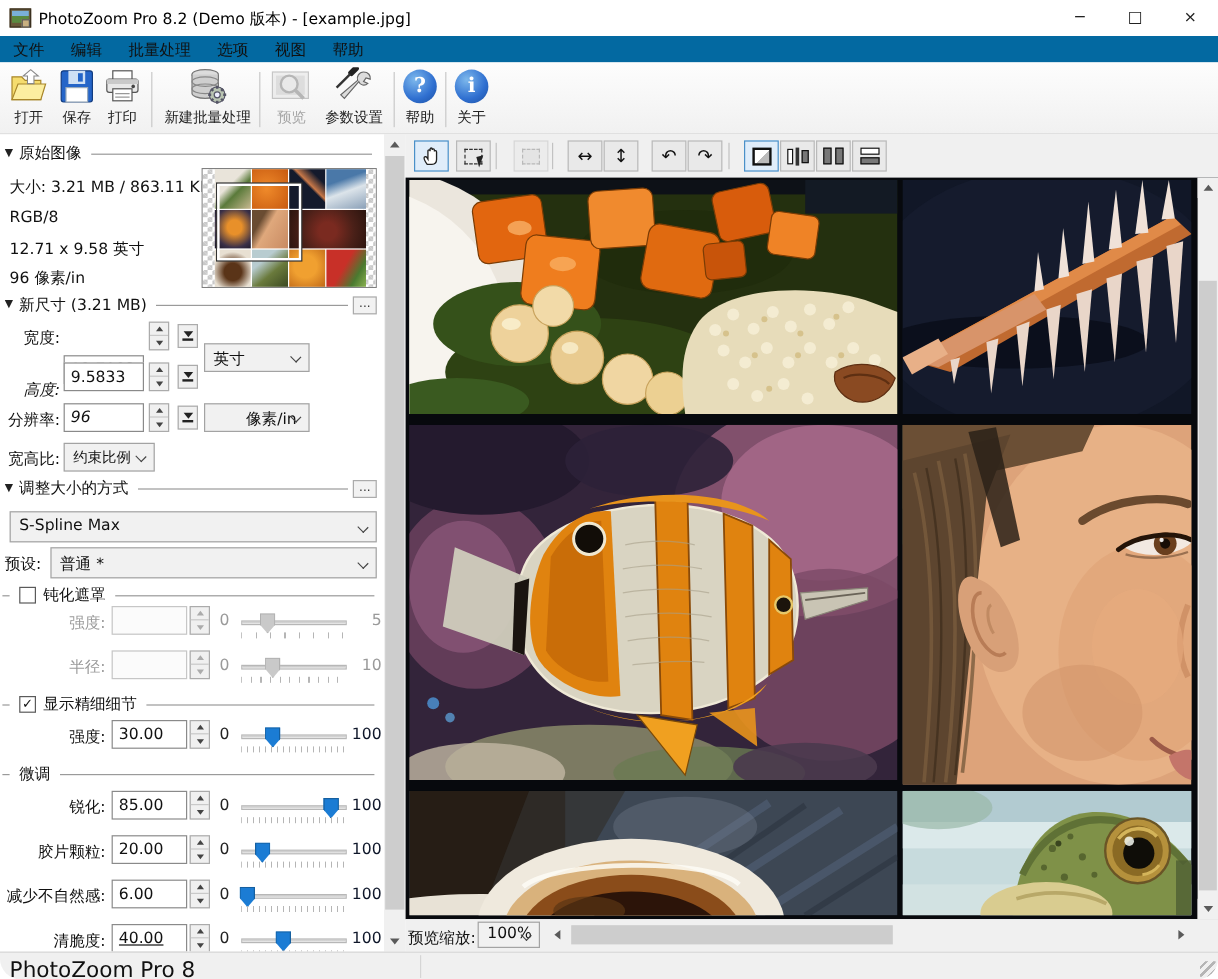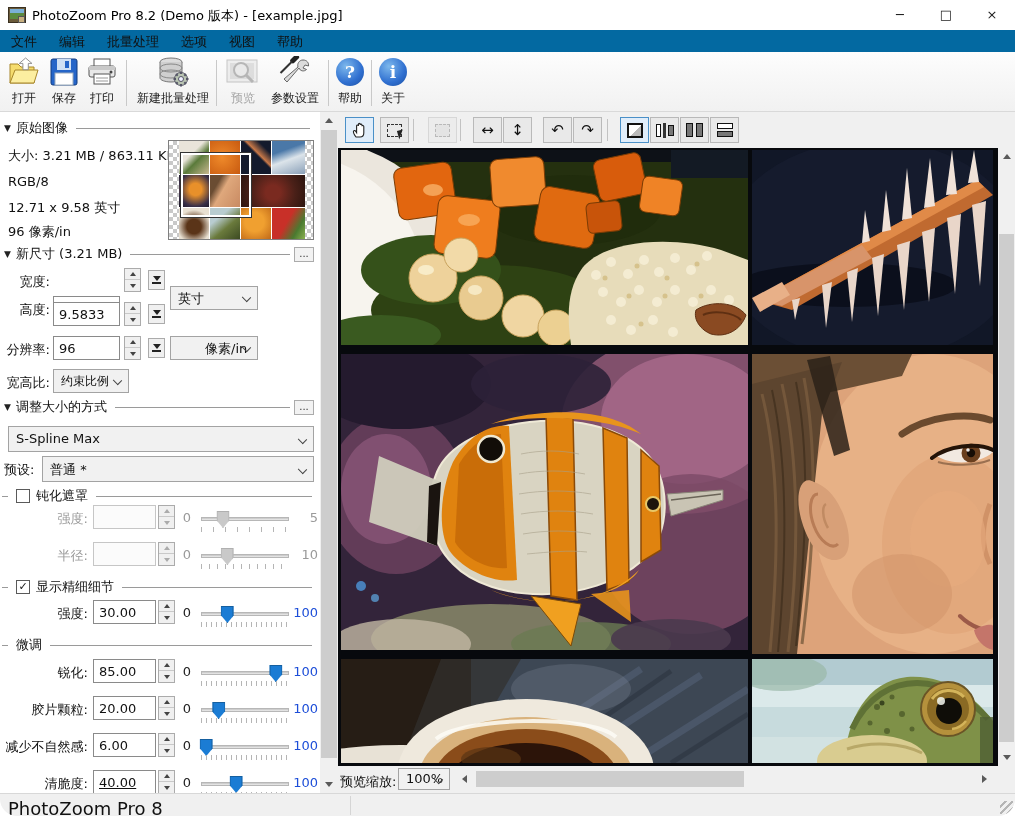--- a/index.html
+++ b/index.html
@@ -56,21 +56,21 @@
   .reset-btn .l { width:9px; border-top:2px solid #222; margin-top:1px; }
 
   .combo { position:absolute; height:24px; border:1px solid #a3a3a3; background:#f1f1f1; font-size:13px; color:#111; padding:3px 20px 0 7px; white-space:nowrap; overflow:hidden; }
   .combo .chev { position:absolute; right:7px; top:7px; width:7px; height:7px; border-right:1px solid #444; border-bottom:1px solid #444; transform:rotate(45deg) scale(1,.9); }
 
   .p-row { position:absolute; left:0; width:318px; height:28px; }
   .p-row .rl { position:absolute; left:0; top:5px; width:88px; text-align:right; font-size:13px; color:#111; white-space:nowrap; }
   .p-row .in { left:93px; top:0; width:63px; }
   .p-row .sp { left:158px; top:0; }
   .p-row .zero { position:absolute; left:179px; top:5px; width:16px; text-align:center; font-size:13px; color:#222; }
-  .p-row .maxv { position:absolute; left:288px; top:5px; width:30px; text-align:right; font-size:13px; color:#1d4ed8; }
+  .p-row .maxv { position:absolute; left:288px; top:5px; width:30px; text-align:right; font-size:13px; color:#0f172a; }
   .p-row.dim .zero, .p-row.dim .maxv, .p-row.dim .rl { color:#9a9a9a; }
 
   .slider { position:absolute; left:201px; top:10px; width:88px; height:20px; }
   .slider .track { position:absolute; left:0; top:2px; width:88px; height:4px; background:linear-gradient(180deg,#c3c3c3,#ededed); border:1px solid #b7b7b7; }
   .slider .ticks { position:absolute; left:0; top:12px; width:88px; height:5px; background:repeating-linear-gradient(90deg,#b5b5b5 0 1px,transparent 1px 5px); }
   .slider .ticks.few { background:repeating-linear-gradient(90deg,#b5b5b5 0 1px,transparent 1px 12px); }
   .slider .ticks.mid { background:repeating-linear-gradient(90deg,#b5b5b5 0 1px,transparent 1px 8px); }
   .thumb { position:absolute; top:-4px; width:13px; height:17px; transform:translateX(-50%); background:#1b7cd4; border:1px solid #155f9f; clip-path:polygon(0 0,100% 0,100% 55%,50% 100%,0 55%); }
   .thumb.dis { background:#c9c9c9; border-color:#b0b0b0; }
 
@@ -299,39 +299,39 @@
         </div>
         <div>
           <span class="tri-dn"></span>
         </div>
       </div>
     <div class="reset-btn" style="left:148px;top:158px;">
         <span class="t"></span>
         <span class="l"></span>
       </div>
 
-    <div class="fld-label" style="left:4px;top:189px;width:46px;">高度:</div>
+    <div class="fld-label" style="left:4px;top:204px;width:46px;font-style:italic;">高度:</div>
     <input class="txt" style="left: 53px; top: 190px; width: 67px;" readonly="" value="9.5833">
     <div class="spin" style="left:124px;top:190px;">
         <div class="up">
           <span class="tri-up"></span>
         </div>
         <div>
           <span class="tri-dn"></span>
         </div>
       </div>
     <div class="reset-btn" style="left:148px;top:192px;">
         <span class="t"></span>
         <span class="l"></span>
       </div>
 
     <div class="combo" style="left:170px;top:174px;width:88px;"><span>英寸</span><span class="chev"></span></div>
 
     <div class="fld-label" style="left:0px;top:229px;width:50px;">分辨率:</div>
-    <input class="txt" style="left: 53px; top: 224px; width: 67px;" readonly="" value="96">
+    <input class="txt" style="left: 53px; top: 224px; width: 67px; font-style: italic;" readonly="" value="96">
     <div class="spin" style="left:124px;top:224px;">
         <div class="up">
           <span class="tri-up"></span>
         </div>
         <div>
           <span class="tri-dn"></span>
         </div>
       </div>
     <div class="reset-btn" style="left:148px;top:226px;">
         <span class="t"></span>

